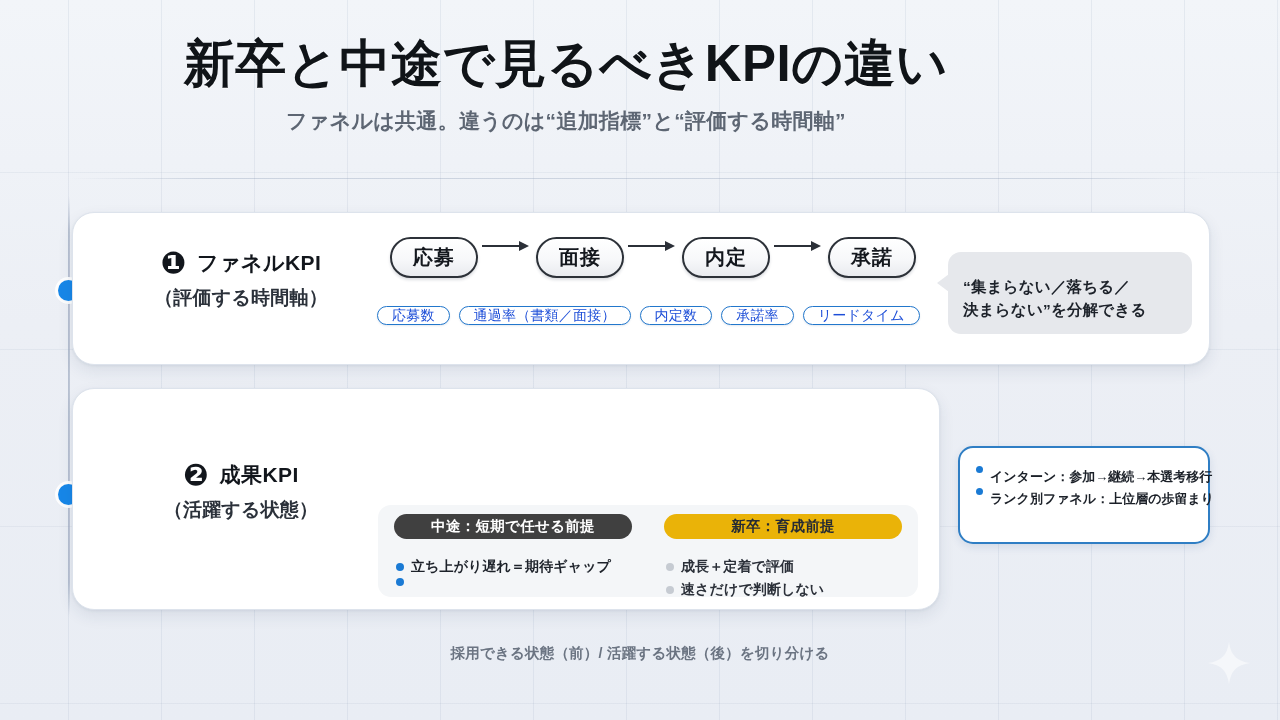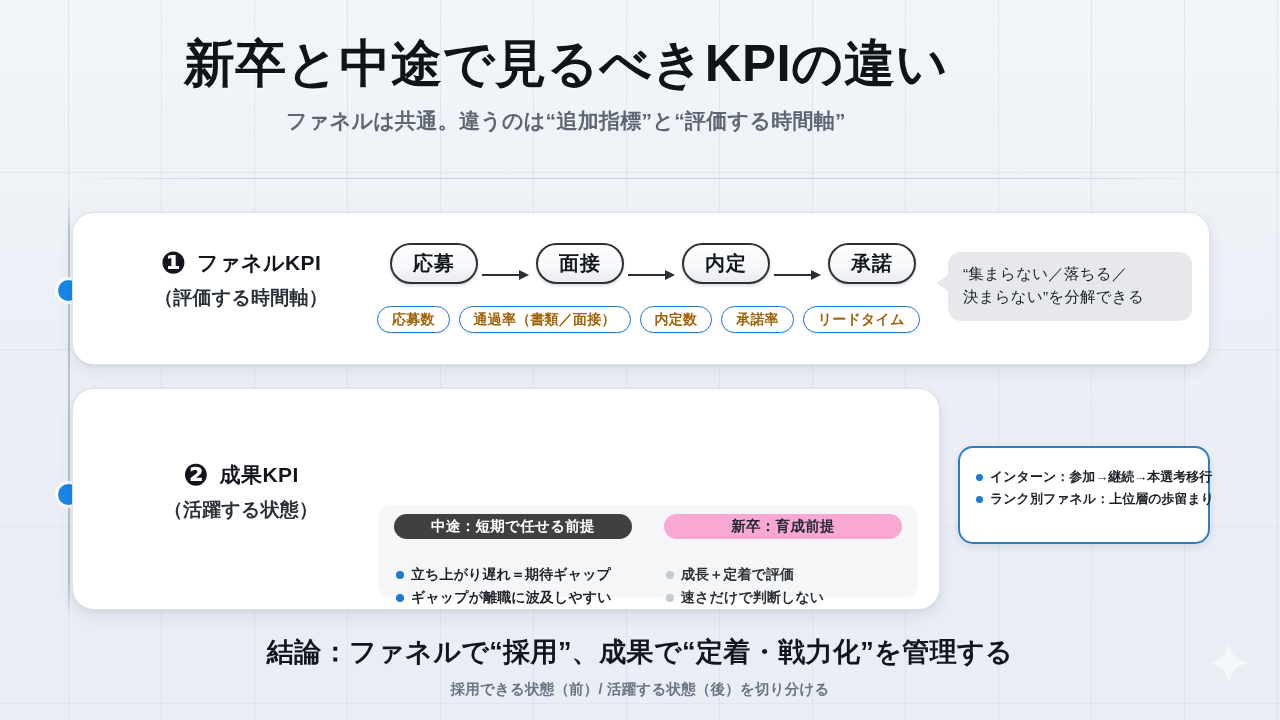--- a/index.html
+++ b/index.html
@@ -157,23 +157,23 @@
     color: #2b313a;
     letter-spacing: .2px;
   }
   #label-funnel { left: 96px; top: 248px; width: 290px; }
   #label-outcome { left: 96px; top: 460px; width: 290px; }
 
   
   .funnel-row {
     position: absolute;
     left: 390px;
-    top: 243px;
-    display: flex;
-    align-items: flex-end;
+    top: 237px;
+    display: flex;
+    align-items: flex-start;
   }
   .stage {
     min-width: 88px;
     height: 41px;
     padding: 0 16px;
     border-radius: 21px;
     border: 2px solid #2c3138;
     background: linear-gradient(180deg, #ffffff 0%, #f7f8fa 55%, #e9ebef 100%);
     display: flex;
     align-items: center;
@@ -196,47 +196,47 @@
   
   .pill-row {
     position: absolute;
     left: 377px;
     top: 306px;
     display: flex;
     align-items: center;
     gap: 9px;
   }
   .pill {
-    height: 27px;
+    height: 19px;
     padding: 0 14px;
     border-radius: 14px;
     border: 1.6px solid #2277cc;
     background: #ffffff;
     display: flex;
     align-items: center;
     justify-content: center;
     font-size: 14px;
-    font-weight: 700;
-    color: #a16207;
+    font-weight: 400;
+    color: #1d4ed8;
     letter-spacing: .2px;
     box-shadow: 0 1px 2px rgba(25,70,130,.12);
     white-space: nowrap;
   }
 
   
   .callout {
     position: absolute;
     left: 948px;
     top: 252px;
     width: 244px;
-    padding: 11px 14px 12px 15px;
+    padding: 24px 14px 12px 15px;
     border-radius: 13px;
     background: #e6e8ec;
     font-size: 15.5px;
-    font-weight: 400;
+    font-weight: 700;
     color: #1d222a;
     line-height: 1.48;
     letter-spacing: .2px;
   }
   .callout::before {
     content: "";
     position: absolute;
     left: -11px;
     top: 22px;
     width: 0; height: 0;
@@ -291,22 +291,22 @@
     border-radius: 13px;
     display: flex;
     align-items: center;
     justify-content: center;
     font-size: 14.5px;
     font-weight: 700;
     letter-spacing: .3px;
     margin: 0 4px;
   }
   .ctag.blue { background: #404040; color: #ffffff; }
-  .ctag.grey { background: #f9a8d4; color: #262b33; }
-  .clist { margin-top: 24px; padding-left: 6px; }
+  .ctag.grey { background: #eab308; color: #262b33; }
+  .clist { margin-top: 16px; padding-left: 6px; }
   .cli {
     display: flex;
     align-items: center;
     gap: 7px;
     font-size: 14px;
     font-weight: 700;
     color: #1d222a;
     line-height: 1.65;
     letter-spacing: .1px;
     white-space: nowrap;
@@ -336,21 +336,20 @@
   .side-title {
     text-align: center;
     font-size: 17px;
     font-weight: 700;
     color: #1b63ad;
     letter-spacing: .2px;
   }
   .side-list { margin-top: 8px; padding-left: 4px; }
   .sli {
     display: flex;
-    align-items: center;
     gap: 7px;
     font-size: 13px;
     font-weight: 700;
     color: #1b2028;
     line-height: 1.7;
     white-space: nowrap;
   }
   .sli .dot {
     width: 7px; height: 7px;
     border-radius: 50%;
@@ -465,21 +464,20 @@
   <div class="compare">
     <div class="ccol">
       <div class="ctag blue">中途：短期で任せる前提</div>
       <div class="clist">
         <div class="cli blue">
           <span class="dot"></span>
           <span>立ち上がり遅れ＝期待ギャップ</span>
         </div>
         <div class="cli blue">
           <span class="dot"></span>
-          <span>ギャップが離職に波及しやすい</span>
         </div>
       </div>
     </div>
     <div class="ccol">
       <div class="ctag grey">新卒：育成前提</div>
       <div class="clist">
         <div class="cli grey">
           <span class="dot"></span>
           <span>成長＋定着で評価</span>
         </div>
@@ -498,17 +496,16 @@
         <span>インターン：参加→継続→本選考移行</span>
       </div>
       <div class="sli">
         <span class="dot"></span>
         <span>ランク別ファネル：上位層の歩留まり</span>
       </div>
     </div>
   </div>
 
   <div class="footer">
-    <div class="conclusion">結論：ファネルで“採用”、成果で“定着・戦力化”を管理する</div>
     <div class="conclusion-sub">採用できる状態（前）/ 活躍する状態（後）を切り分ける</div>
   </div>
 
 </div>
 
 </body></html>

